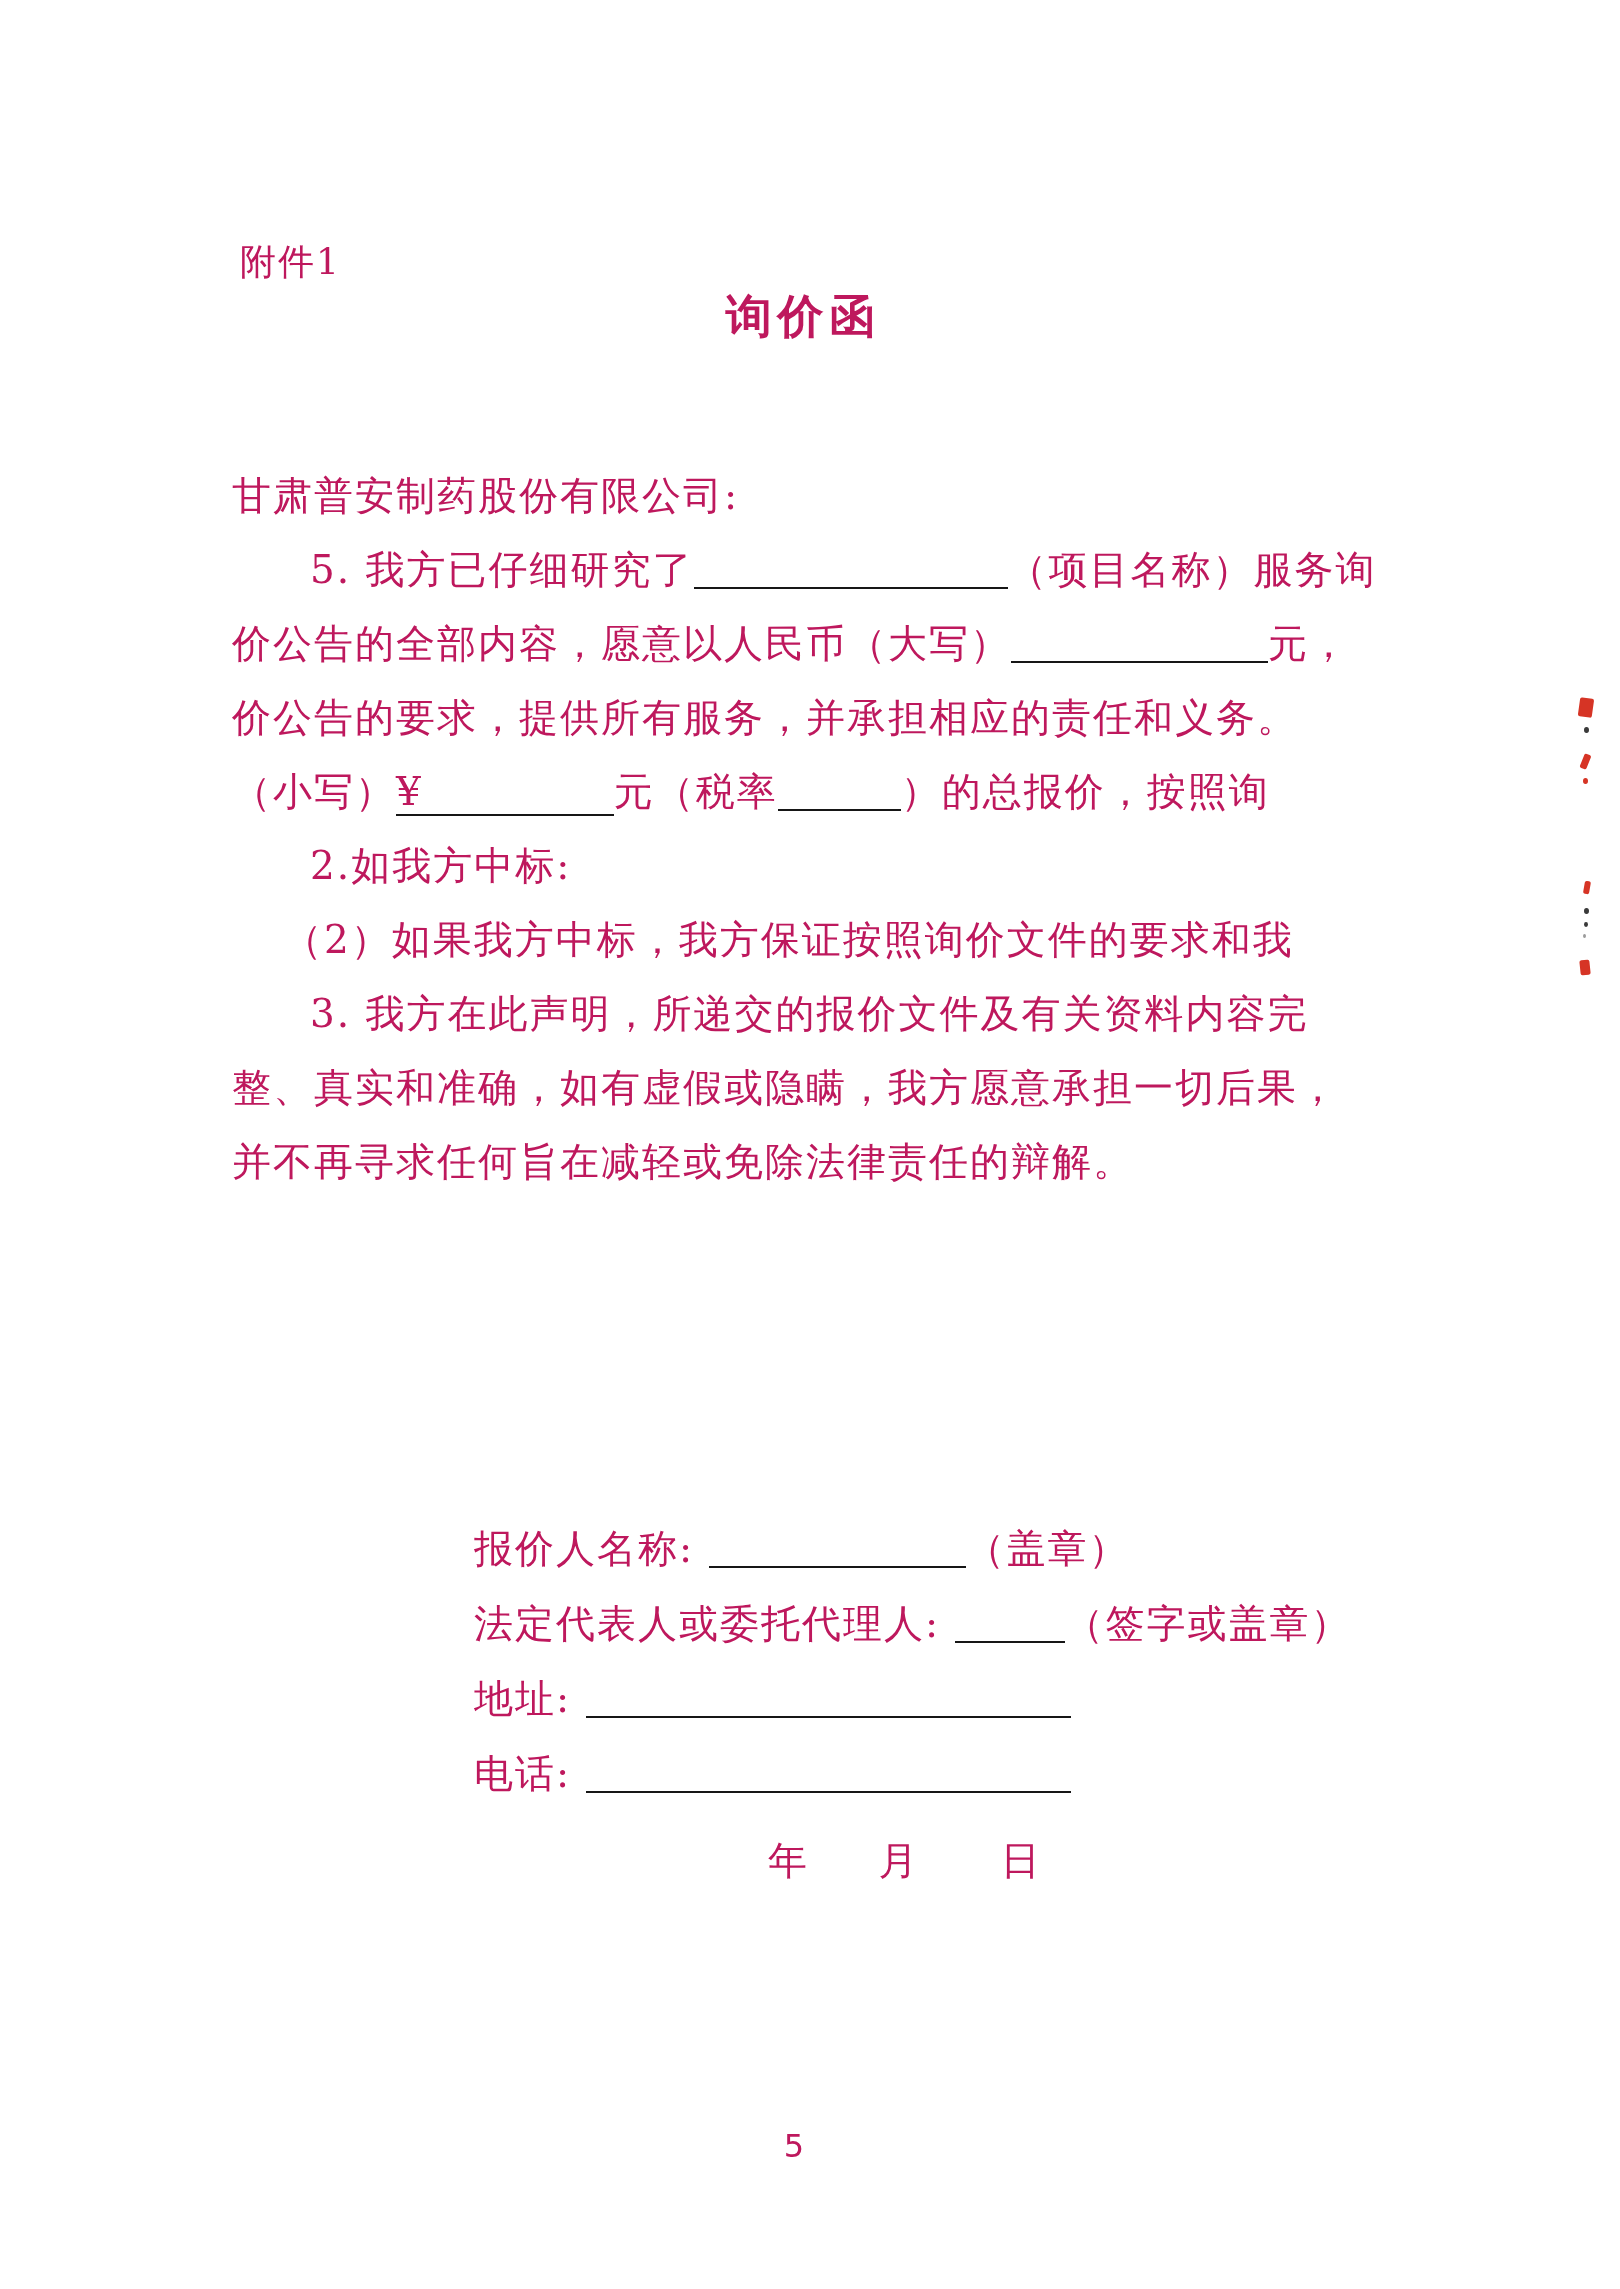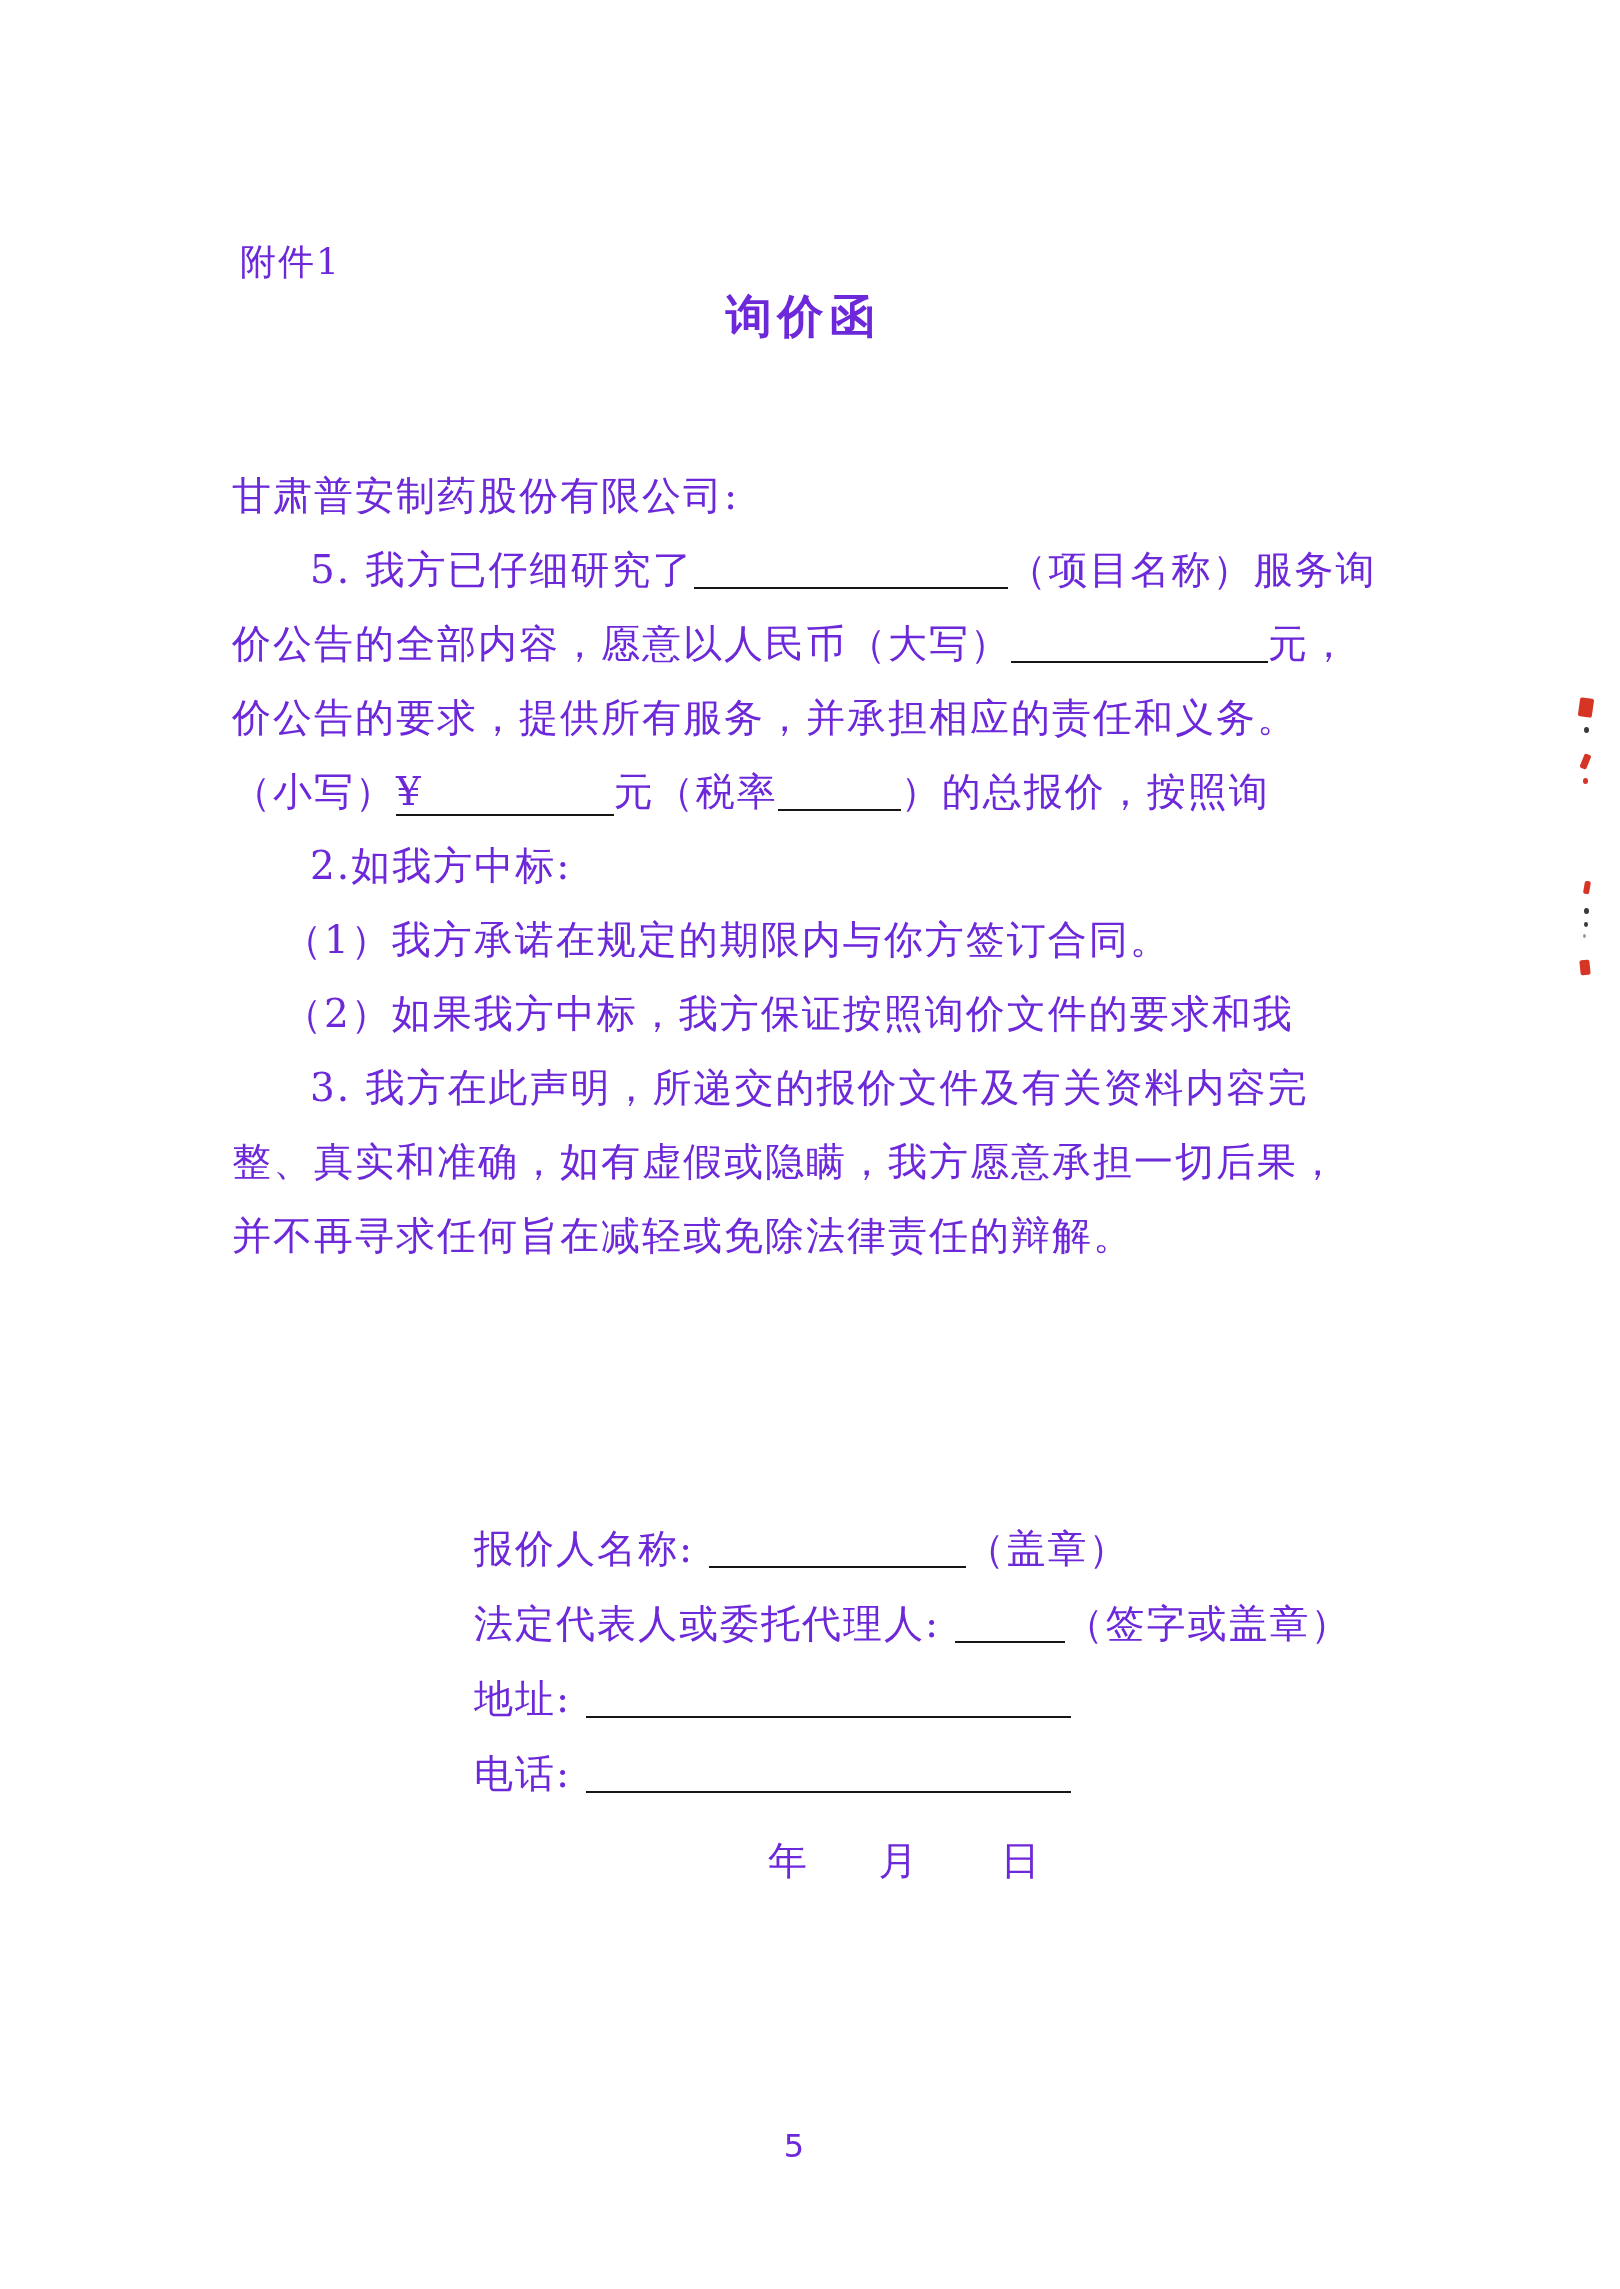--- a/index.html
+++ b/index.html
@@ -1,21 +1,21 @@
 <!DOCTYPE html>
 <html><head>
 <meta charset="utf-8">
 <style>
   html,body{margin:0;padding:0;background:#e9e9e9;}
   .page{
     position:relative;
     width:1620px;height:2290px;
     background:#ffffff;
     font-family:"DejaVu Serif","Liberation Serif",serif;
-    color:#6d28d9;
+    color:#be185d;
     overflow:hidden;
   }
   .attachment{
     position:absolute;left:240px;top:238px;
     font-size:36px;letter-spacing:2px;
   }
   .doc-title{
     position:absolute;left:240px;top:286px;width:1127px;
     text-align:center;font-size:46px;font-weight:bold;letter-spacing:5.9px;
   }
@@ -81,21 +81,20 @@
     </div>
 
     <div class="line">价公告的要求，提供所有服务，并承担相应的责任和义务。</div>
 
     <div class="line">
       <span>（小写）</span><span class="u-group"><span>¥</span><span class="blank" style="width:191px;border-bottom:none"></span></span><span>元（税率</span><span class="blank" style="width:123px"></span><span>）的总报价，按照询</span>
     </div>
 
     <div class="line indent2">2.如我方中标:</div>
 
-    <div class="line indent1">（1）我方承诺在规定的期限内与你方签订合同。</div>
 
     <div class="line indent1">（2）如果我方中标，我方保证按照询价文件的要求和我</div>
 
 
     <div class="line indent2">3. 我方在此声明，所递交的报价文件及有关资料内容完</div>
 
     <div class="line">整、真实和准确，如有虚假或隐瞒，我方愿意承担一切后果，</div>
 
     <div class="line">并不再寻求任何旨在减轻或免除法律责任的辩解。</div>
   </div>

